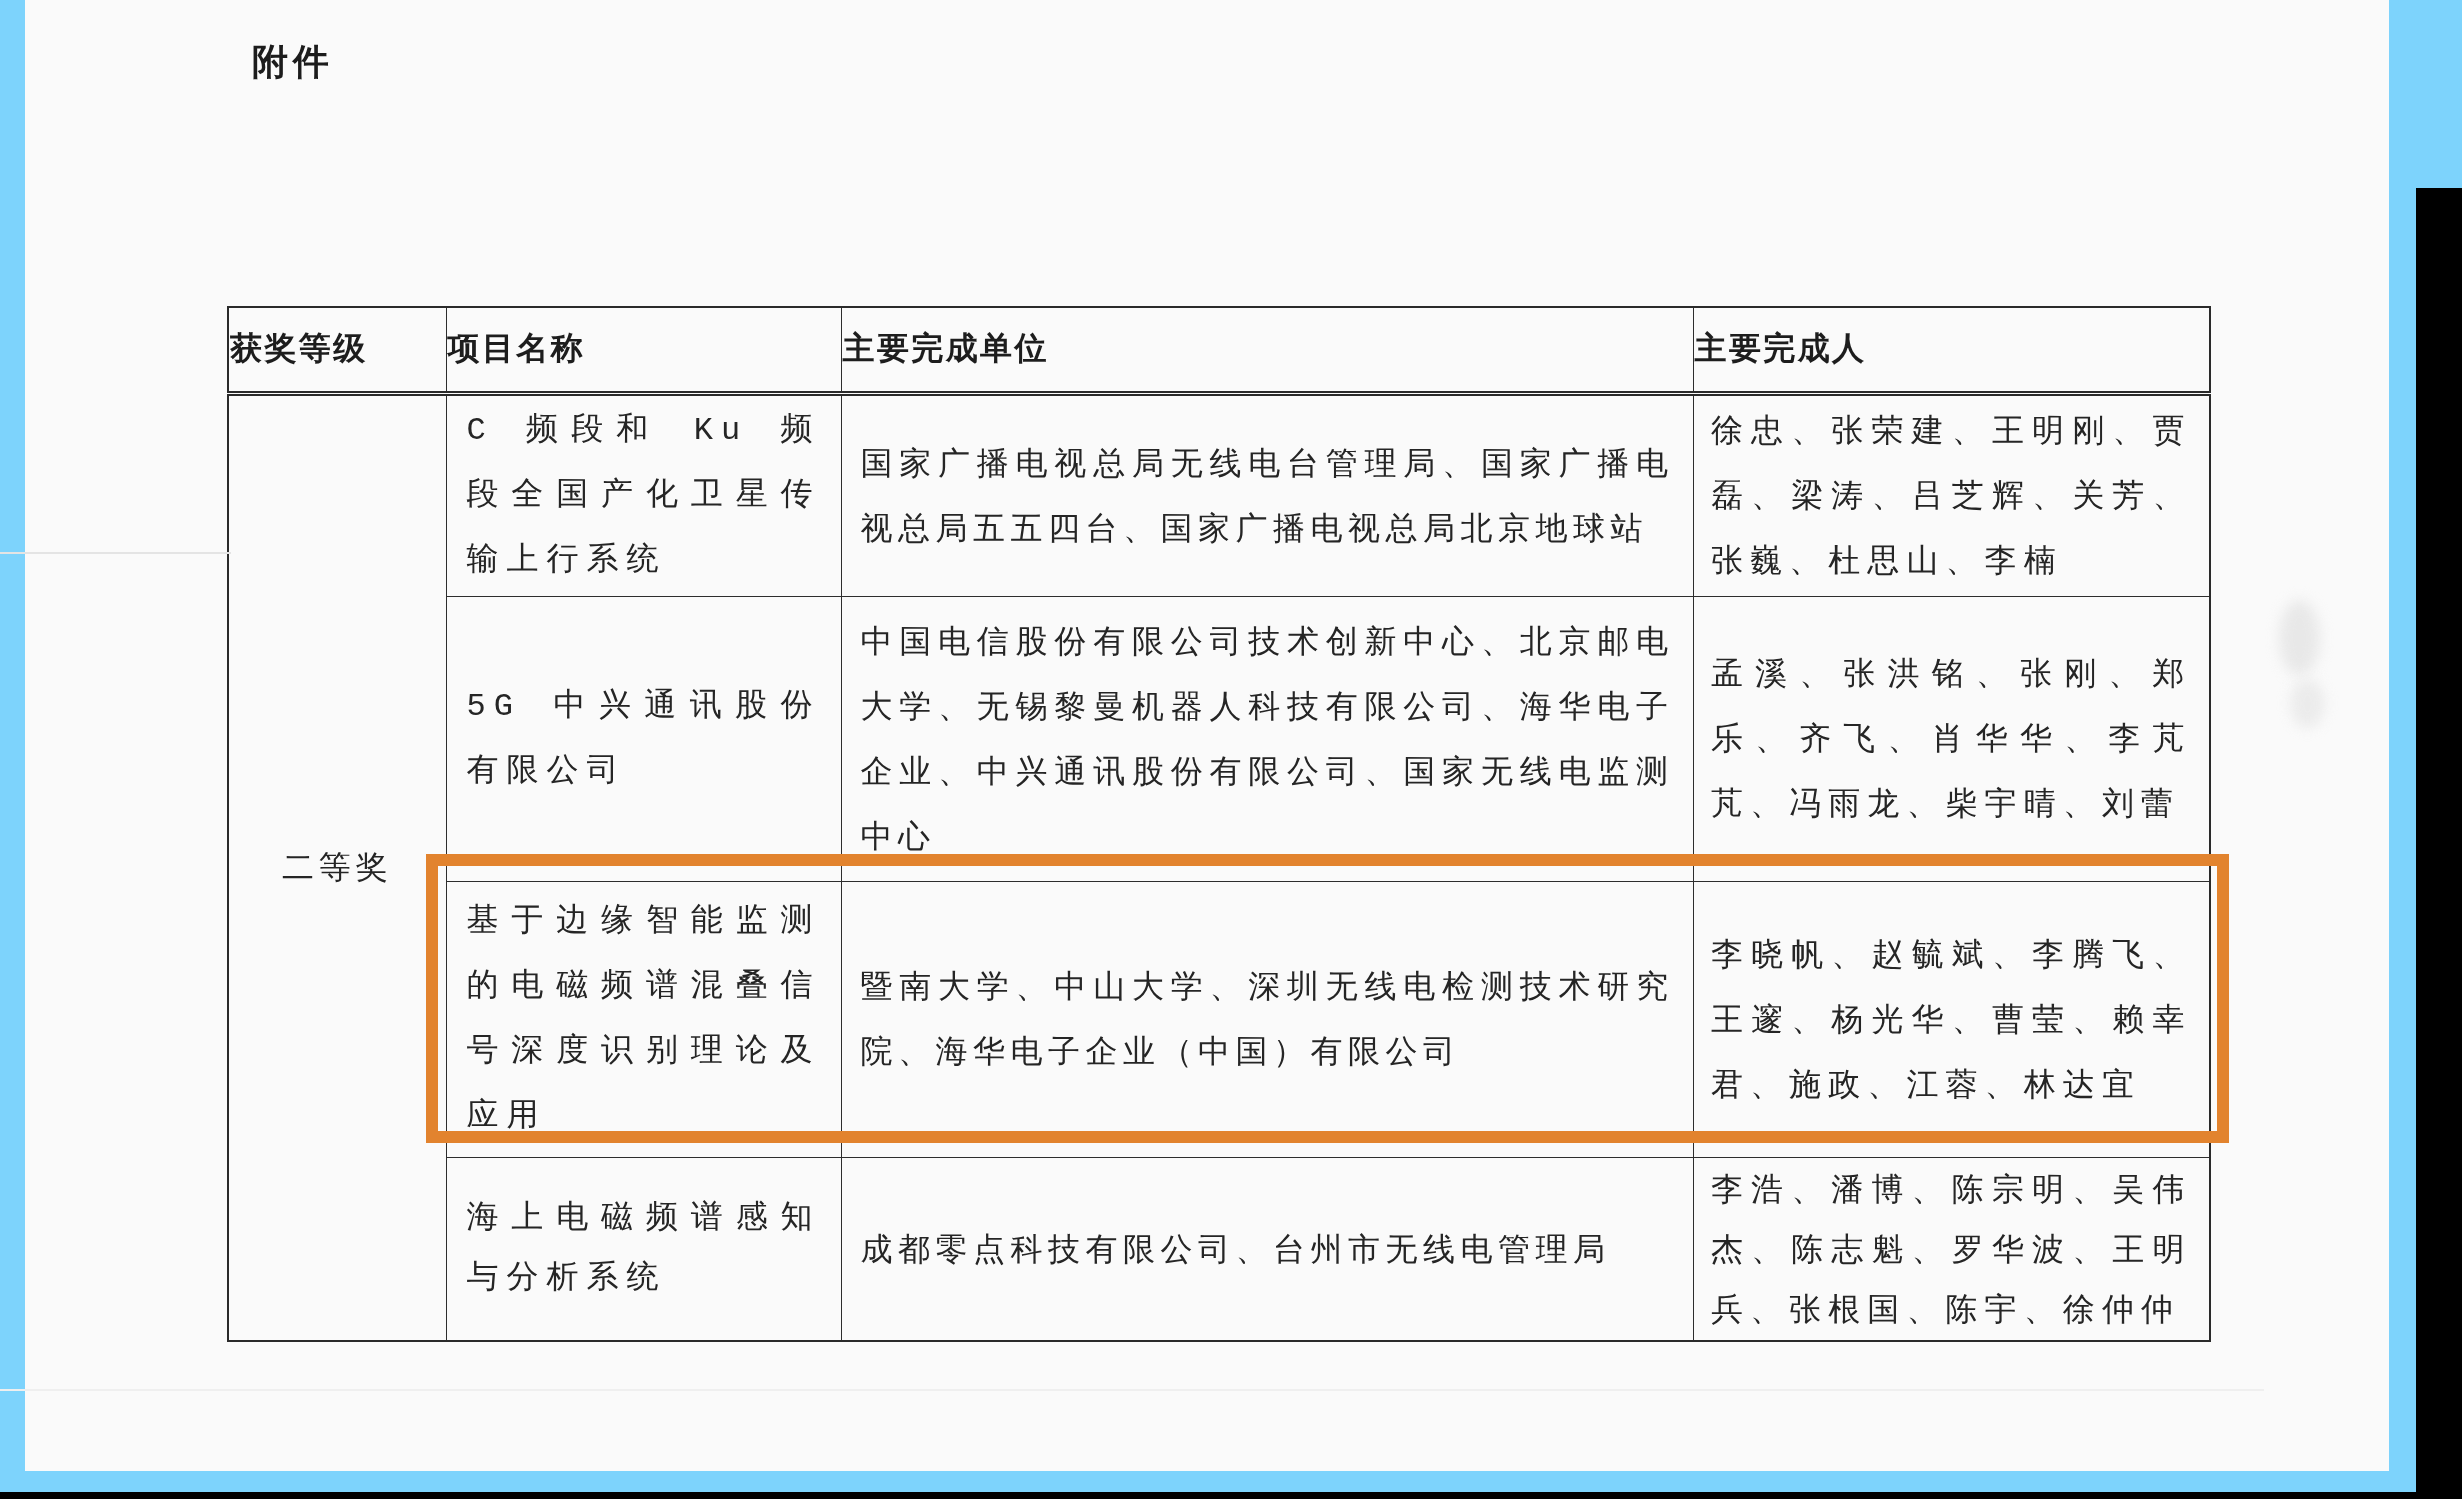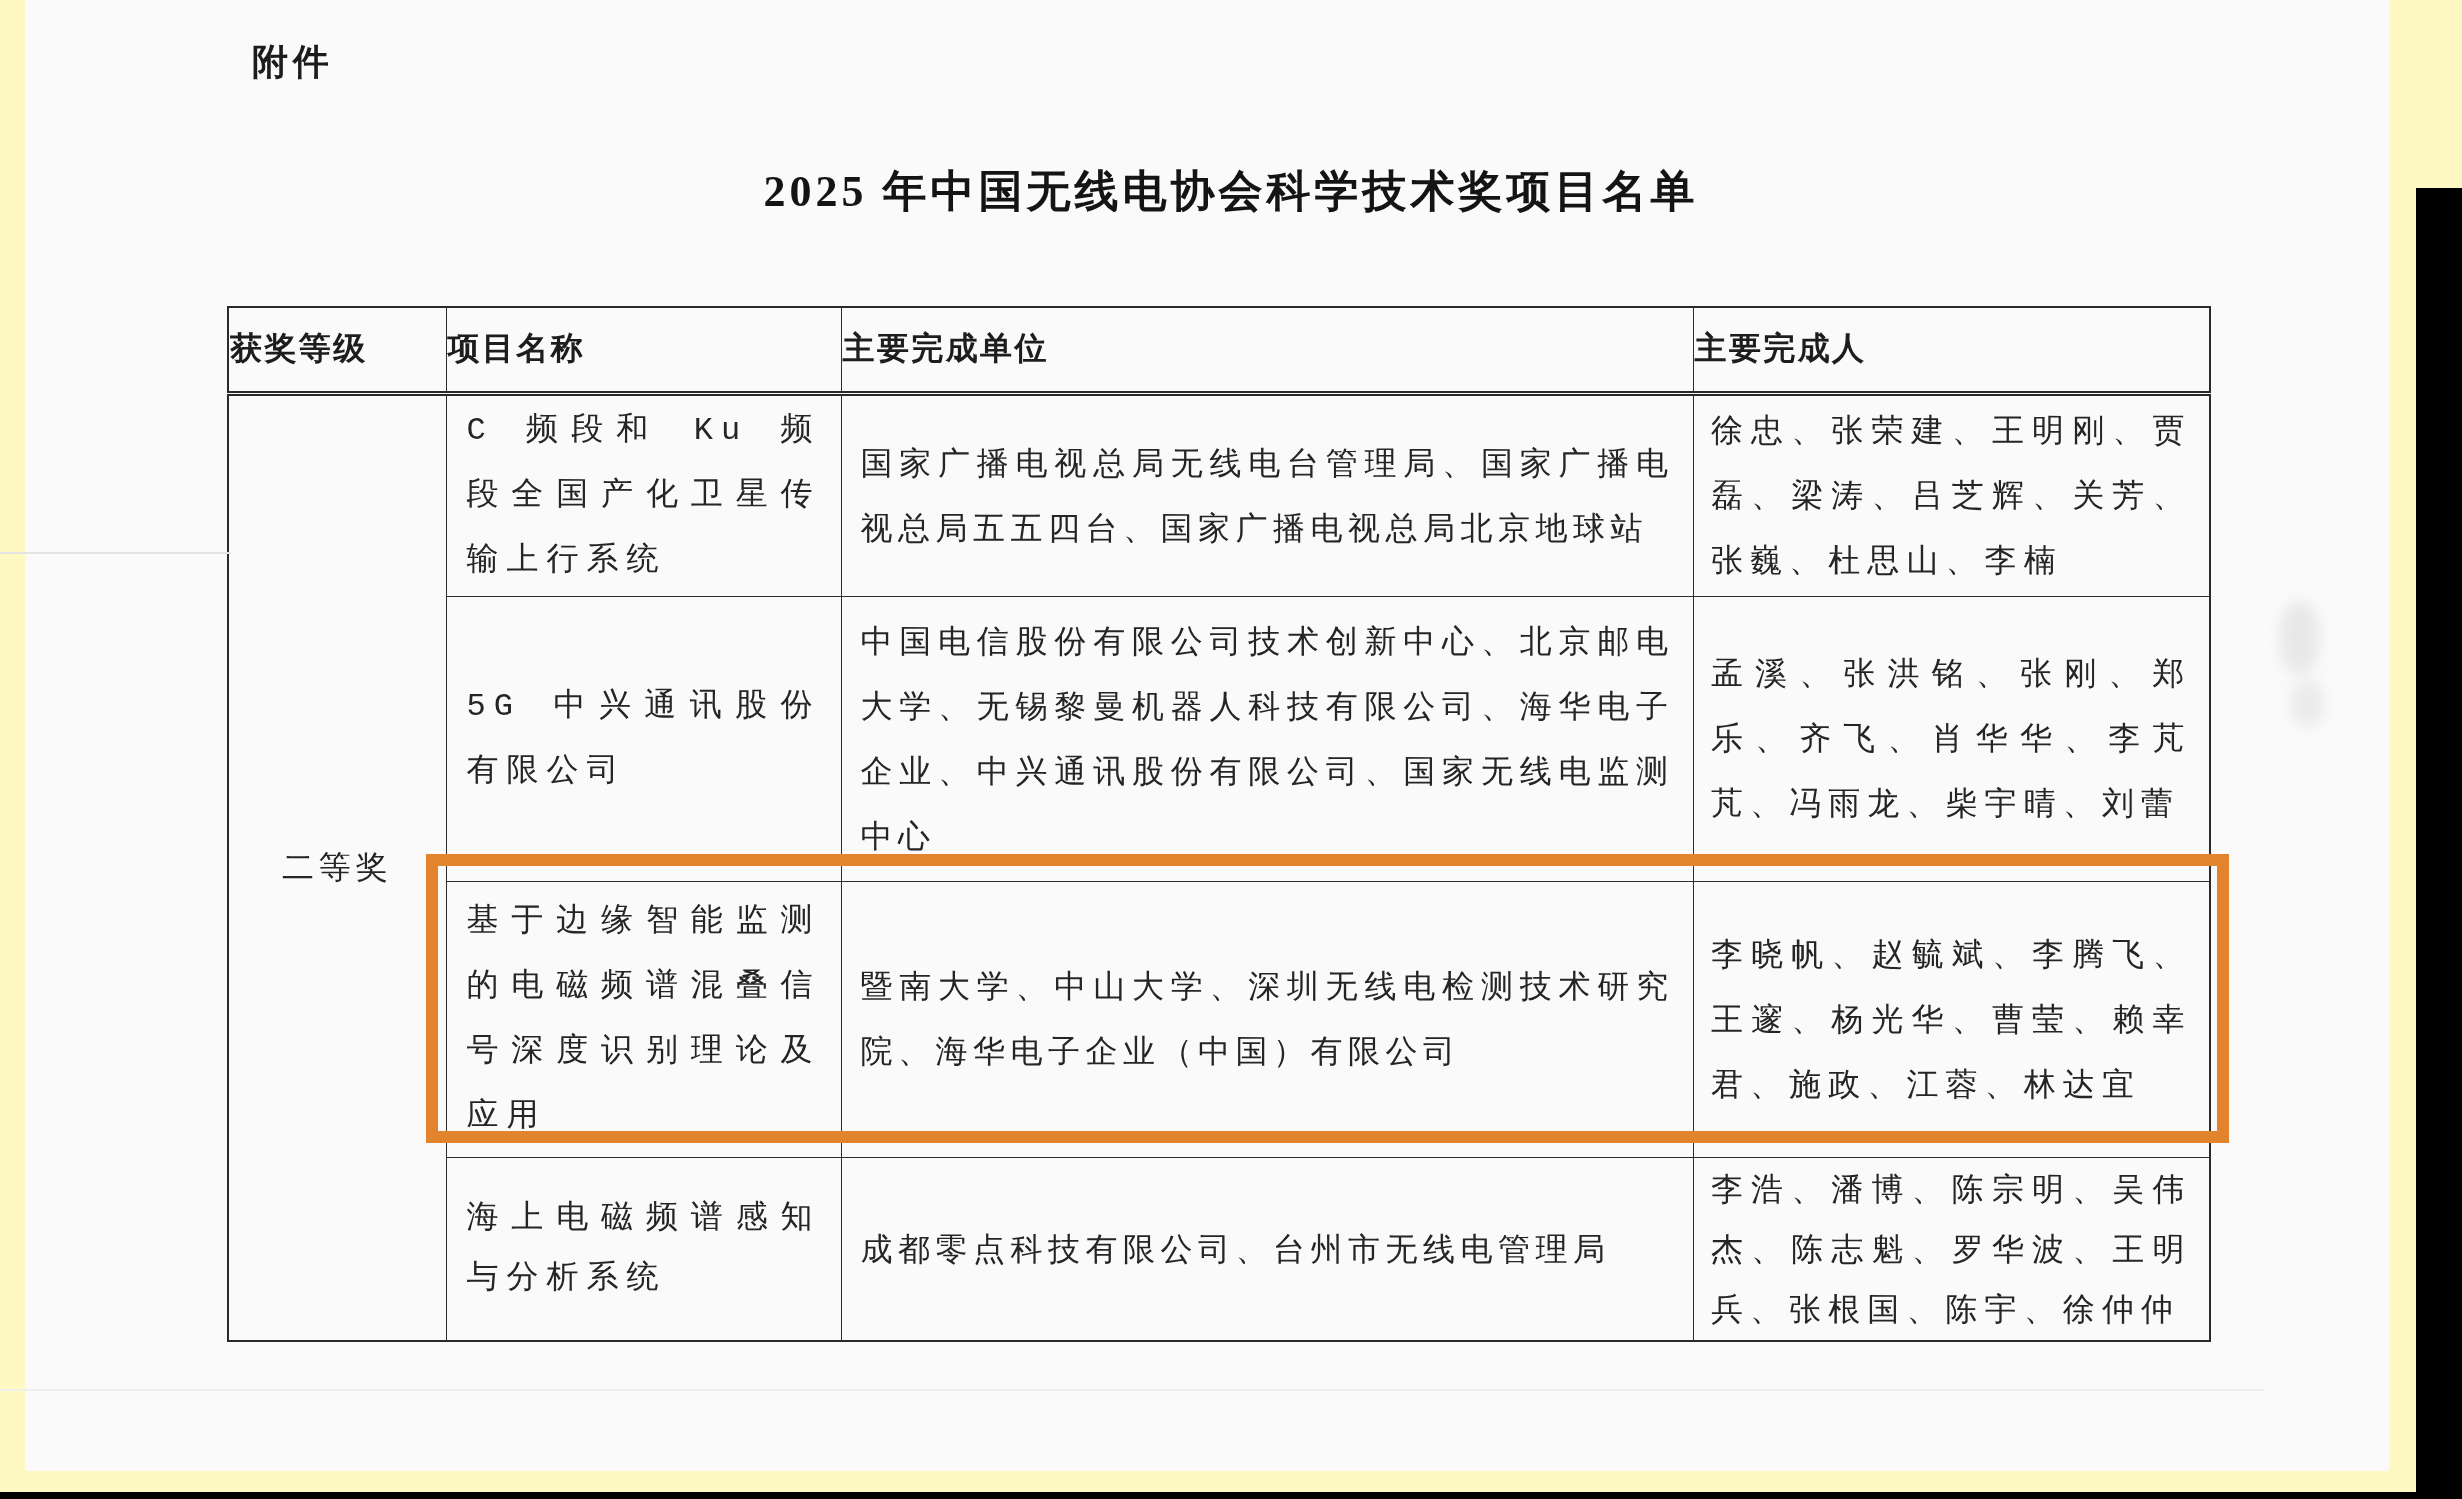--- a/index.html
+++ b/index.html
@@ -1,19 +1,19 @@
 <!DOCTYPE html>
 <html style="font-size:12.7px"><head>
 <meta charset="utf-8">
 <style>
   html,body{margin:0;padding:0;background:#ffffff;}
   .canvas{
     position:relative;
     width:2462px;height:1500px;
-    background:#fef9c3;
+    background:#7dd3fc;
     overflow:hidden;
     font-family:"Liberation Serif","DejaVu Serif",serif;
     color:#252525;
   }
   .scan-page{
     position:absolute;left:25px;top:0;width:2364px;height:1471px;
     background:#fafafa;
   }
   .attachment{
     position:absolute;left:252px;top:38px;
@@ -97,21 +97,20 @@
 </style>
 </head>
 <body>
 
 <div class="canvas">
 
   <div class="scan-page"></div>
 
   <div class="attachment">附件</div>
 
-  <div class="doc-title">2025 年中国无线电协会科学技术奖项目名单</div>
 
   <table class="award">
     <colgroup>
       <col style="width:218px">
       <col style="width:395px">
       <col style="width:852px">
       <col style="width:517px">
     </colgroup>
     <thead>
       <tr class="hrow">

